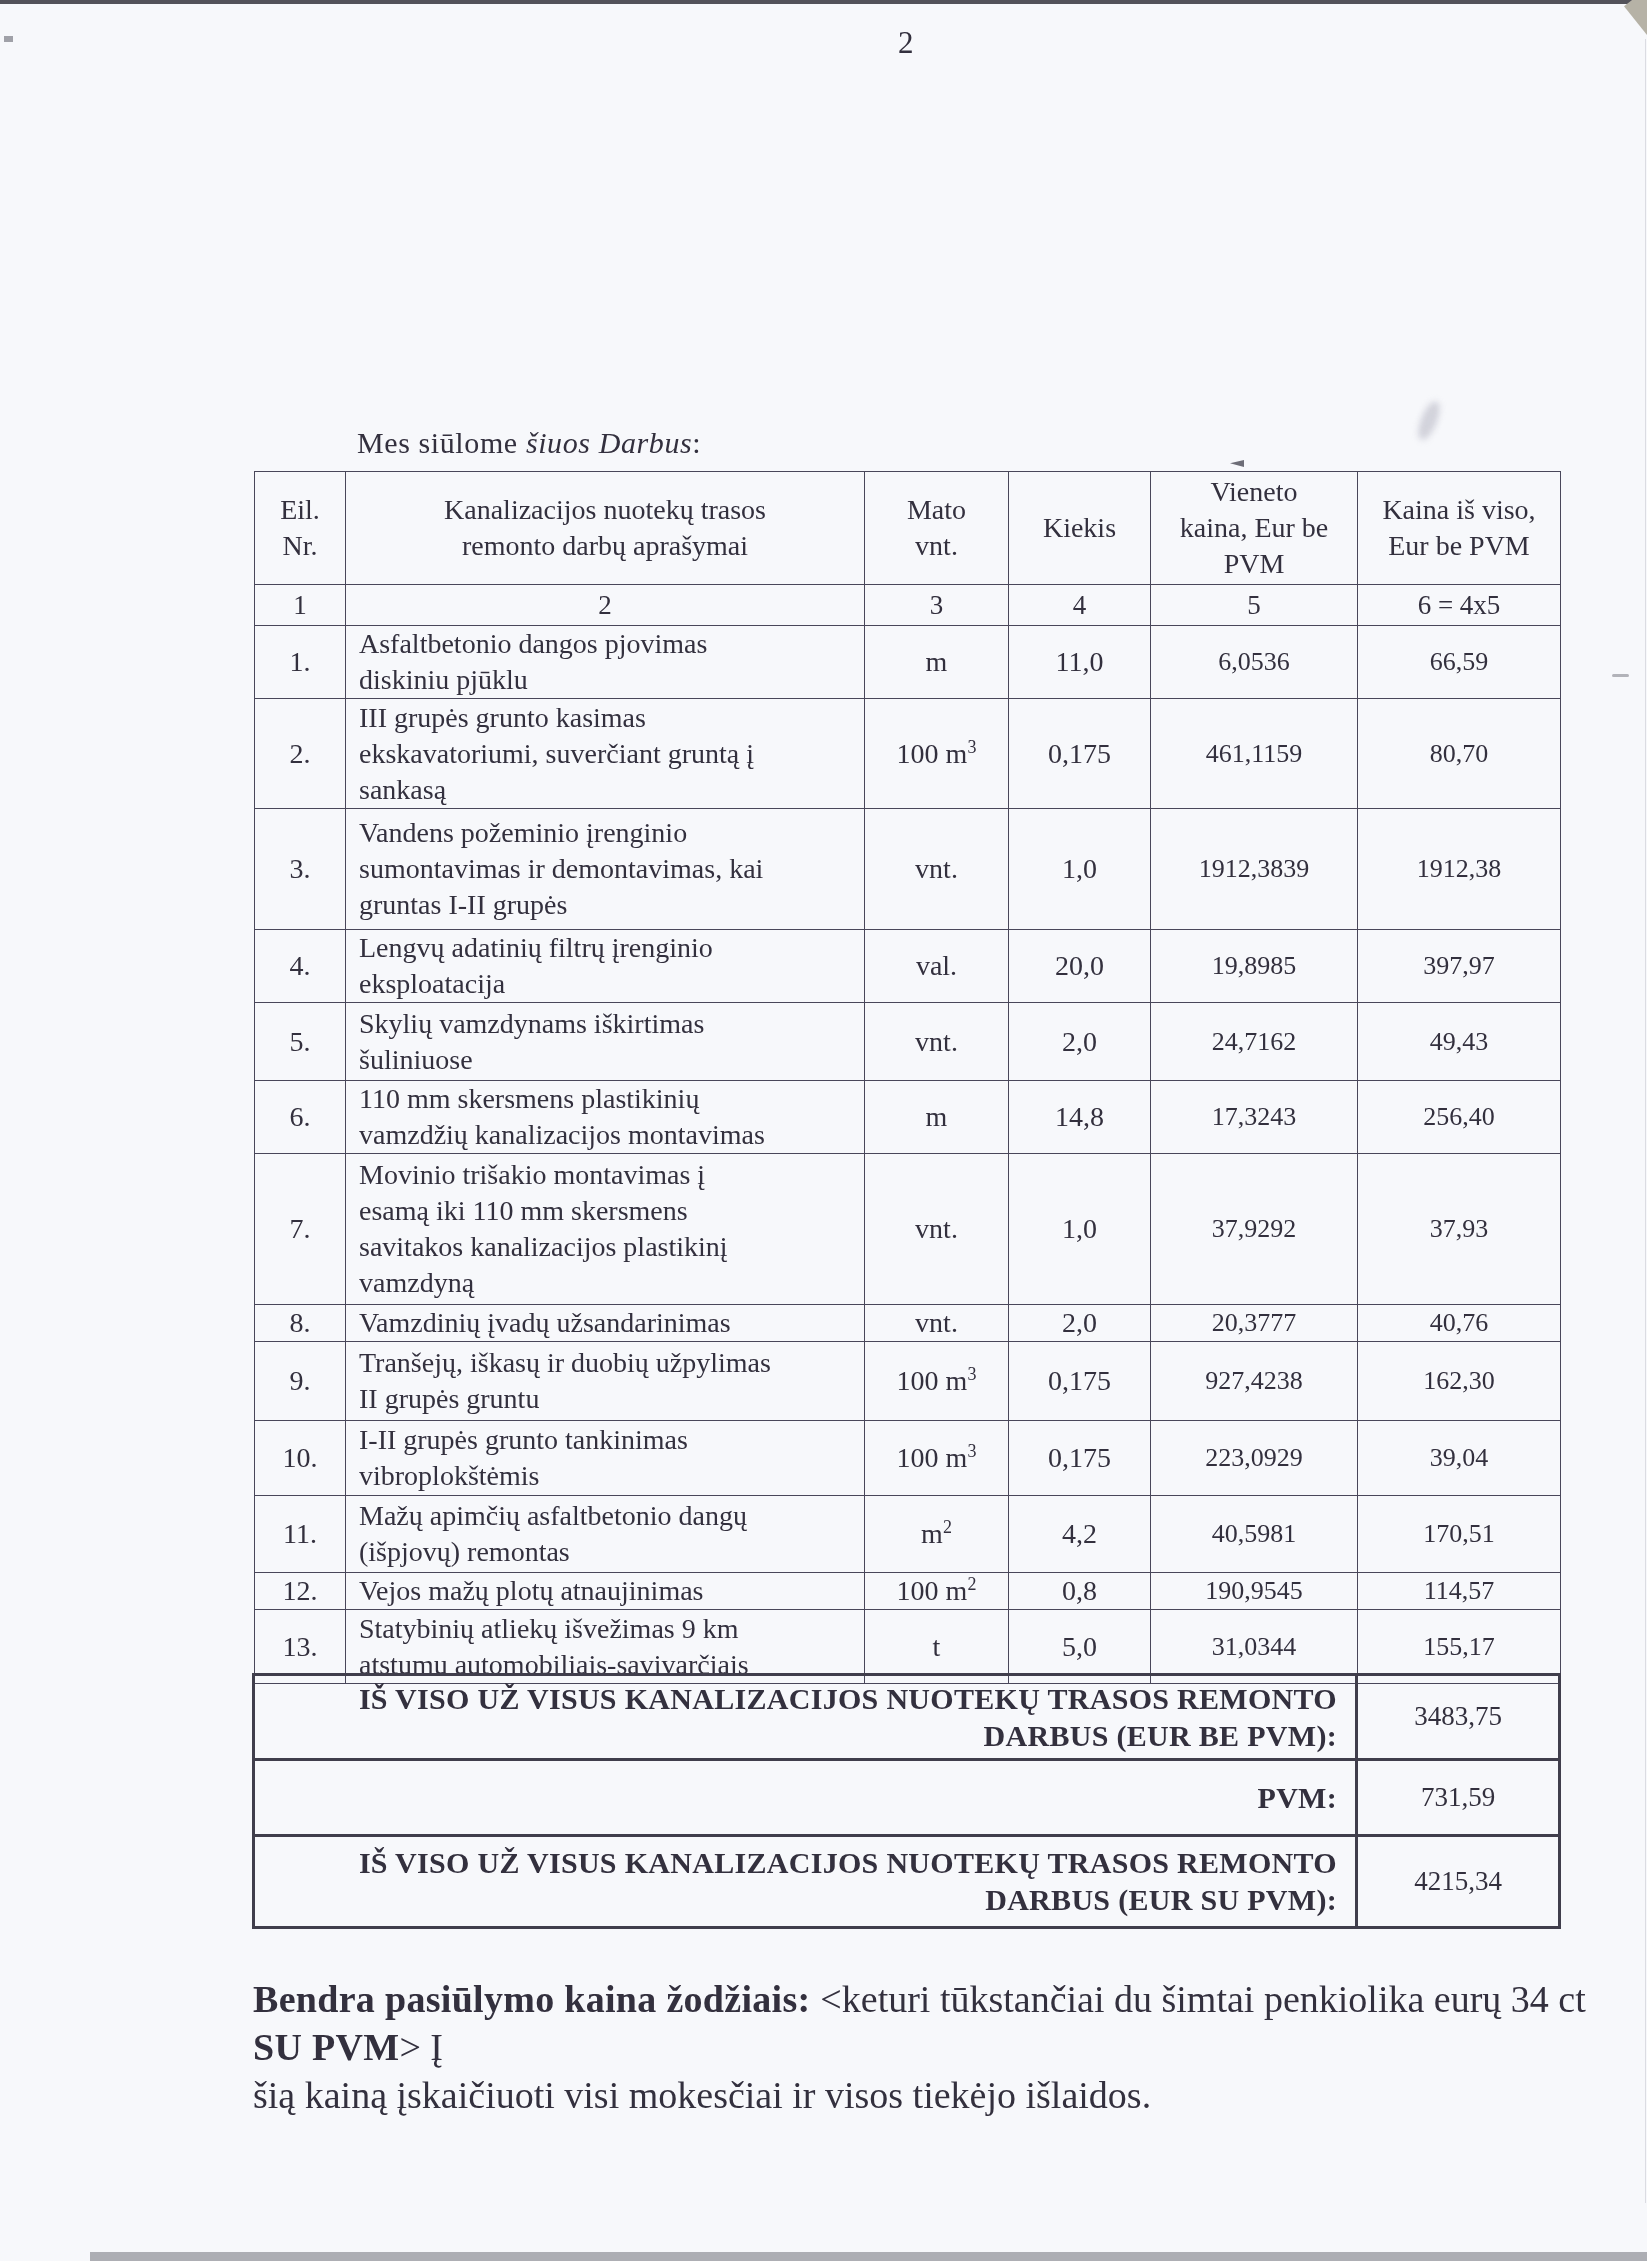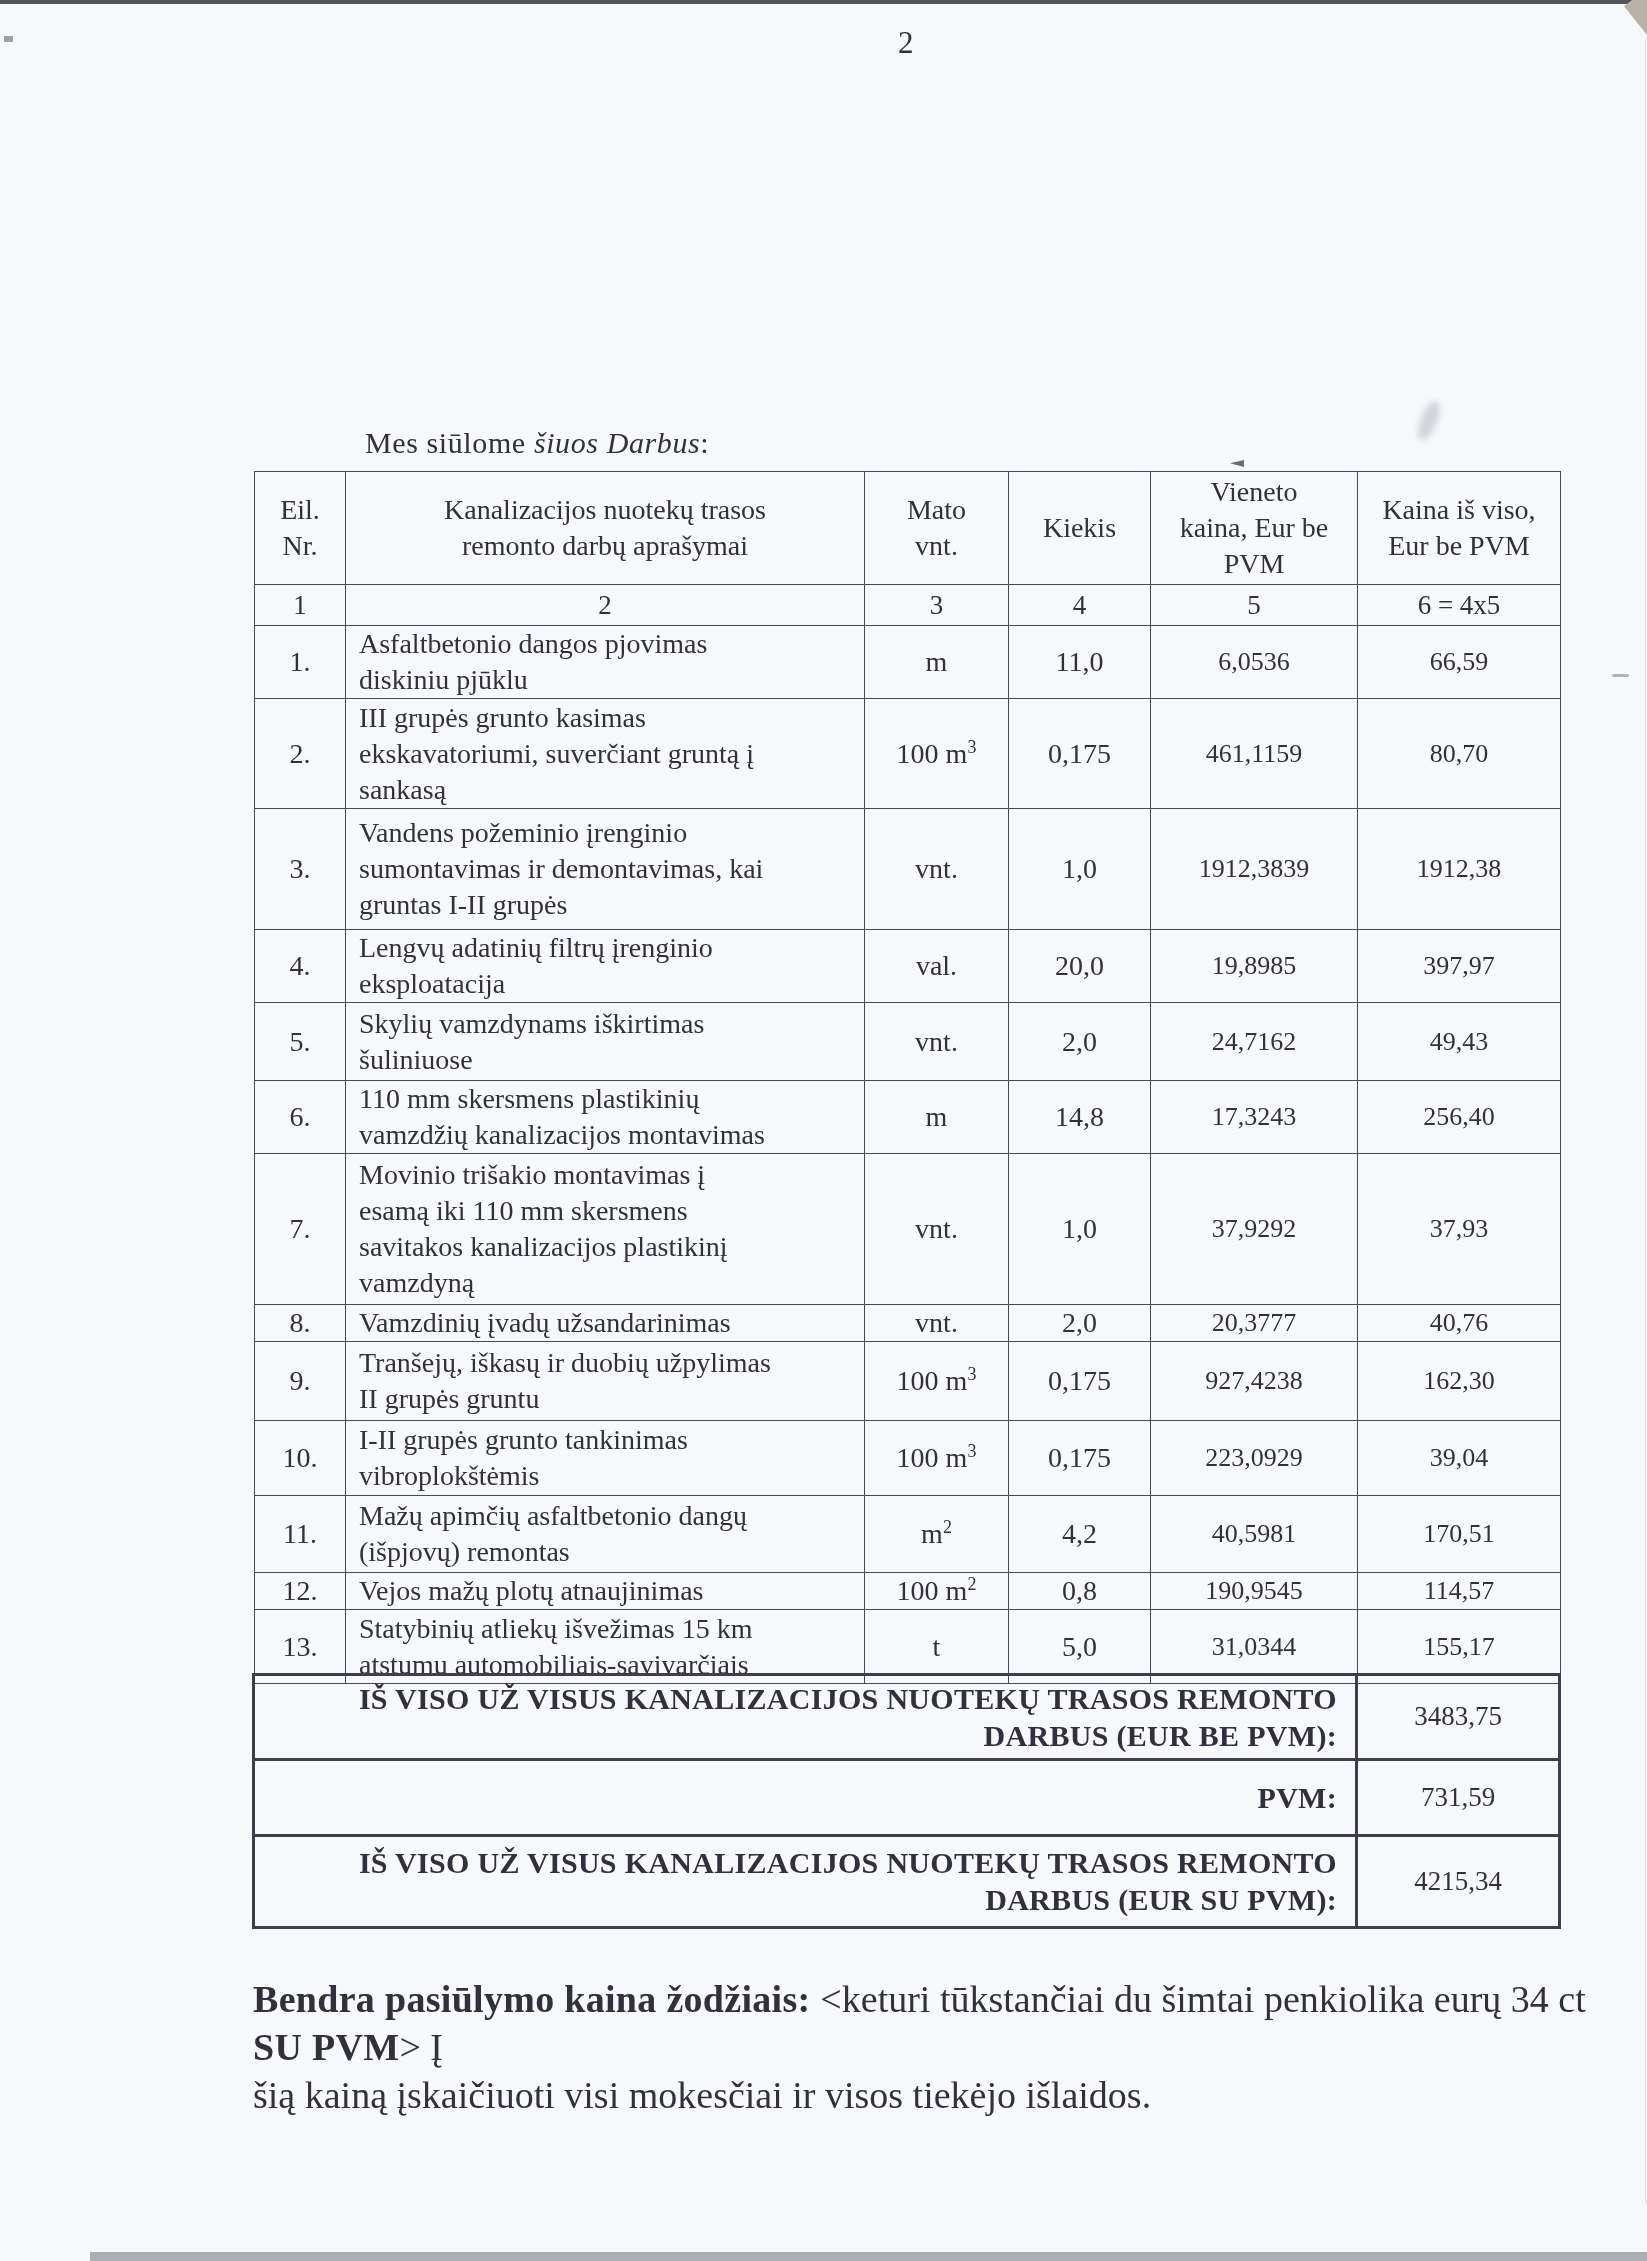--- a/index.html
+++ b/index.html
@@ -20,21 +20,21 @@
   .artifact-bottom-band { position:absolute; left:90px; bottom:0; width:1557px; height:9px; background:rgba(100,100,110,.5); }
   .artifact-left-dot { position:absolute; left:3.9px; top:36px; width:9px; height:5.8px; background:rgba(90,90,100,.55); }
   .artifact-smudge { position:absolute; left:1421px; top:400px; width:15.5px; height:41px;
       background:rgba(150,150,168,.38); border-radius:50%; transform:rotate(22deg); filter:blur(3.2px); }
   .artifact-tick { position:absolute; left:1230px; top:460px; width:14px; height:7px;
       background:#6d6d77; clip-path:polygon(0 45%,100% 0,100% 100%); }
   .artifact-dash { position:absolute; left:1612px; top:674px; width:17px; height:3.2px; background:rgba(110,110,120,.5); border-radius:1.9px; }
 
   .page-number { position:absolute; left:898px; top:24.5px; font-size:31px; }
 
-  .intro-line { position:absolute; left:357px; top:426px; font-size:30px; letter-spacing:0.6px;margin-left:8px; }
+  .intro-line { position:absolute; left:357px; top:426px; font-size:30px; letter-spacing:0.6px; }
   .intro-line .em { font-style:italic; }
 
   
   .works-table {
     position:absolute; left:254px; top:471px; width:1306px;
     border-collapse:collapse; table-layout:fixed;
   }
   .works-table td {
     border:1.9px solid #49475a;
     font-size:28px; line-height:36px;
@@ -242,21 +242,21 @@
         <tr>
           <td class="num">12.</td>
           <td class="desc">Vejos mažų plotų atnaujinimas</td>
           <td class="num">100 m<sup>2</sup></td>
           <td class="num">0,8</td>
           <td class="price">190,9545</td>
           <td class="price">114,57</td>
         </tr>
         <tr>
           <td class="num">13.</td>
-          <td class="desc">Statybinių atliekų išvežimas 15 km
+          <td class="desc">Statybinių atliekų išvežimas 9 km
 atstumu automobiliais-savivarčiais</td>
           <td class="num">t</td>
           <td class="num">5,0</td>
           <td class="price">31,0344</td>
           <td class="price">155,17</td>
         </tr>
       </tbody>
   </table>
 
   <table class="totals-table">

